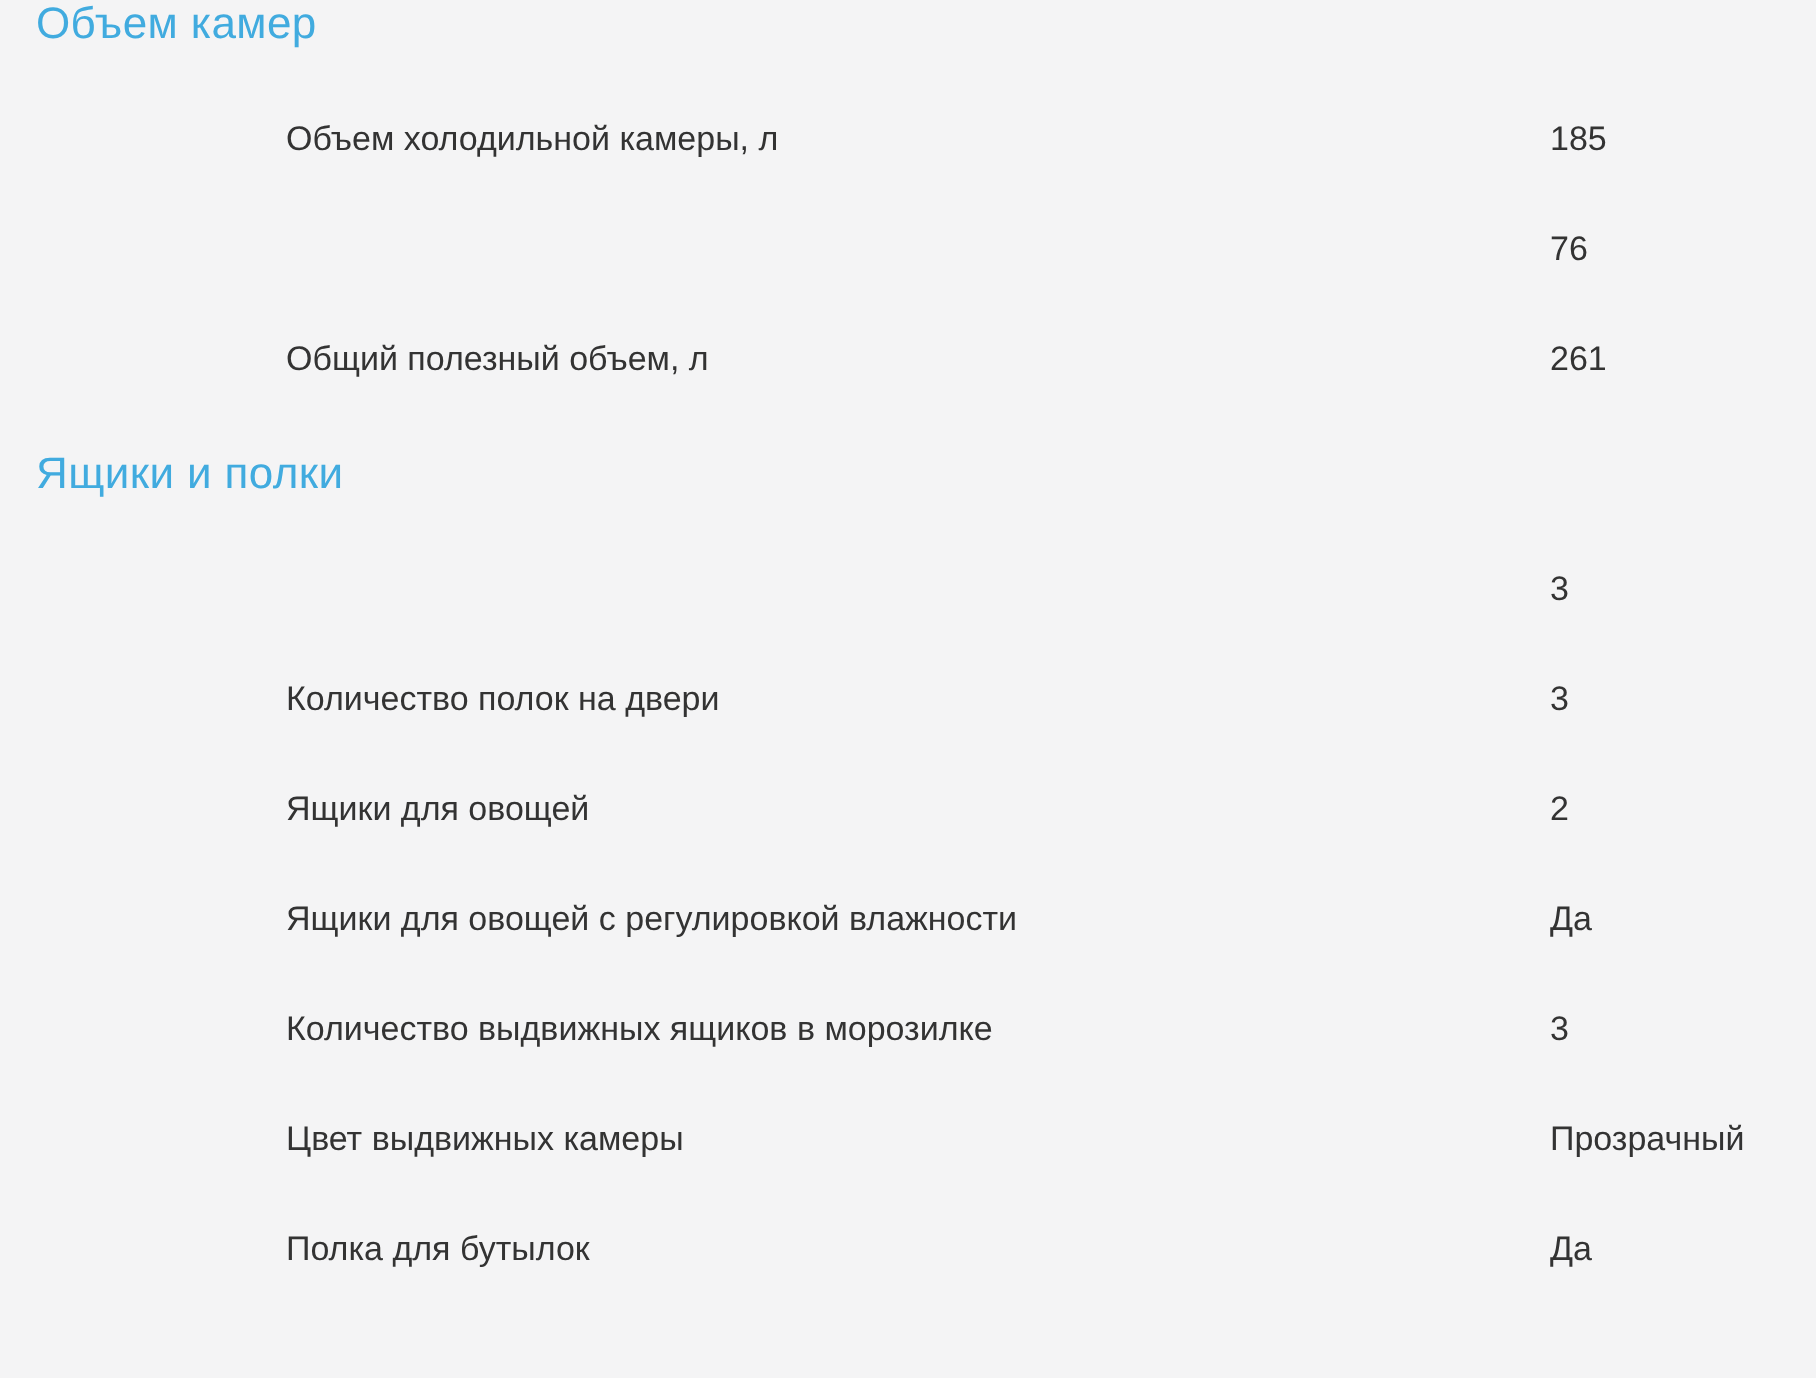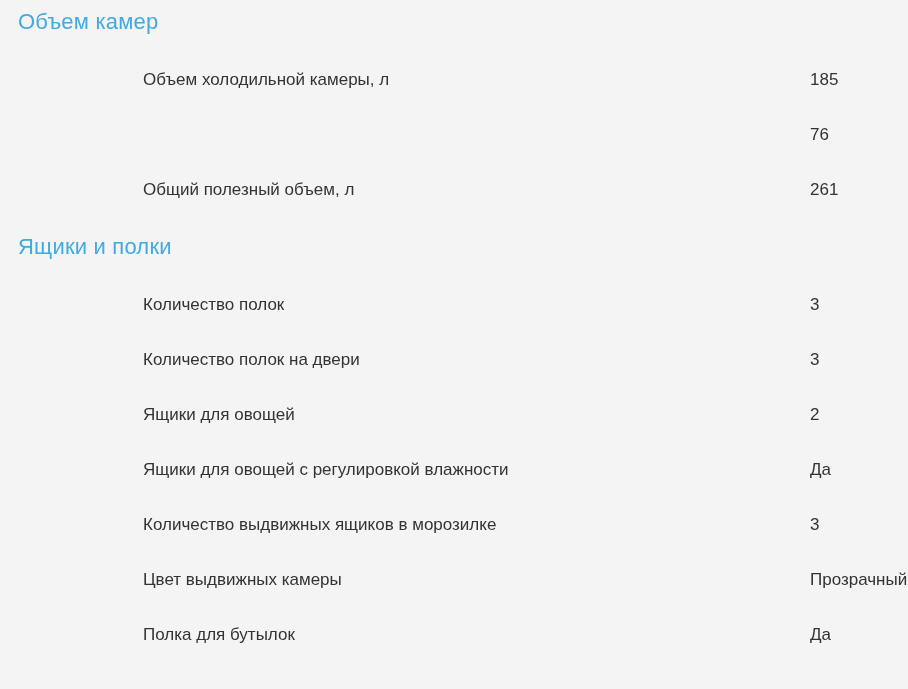--- a/index.html
+++ b/index.html
@@ -17,38 +17,38 @@
     }
     .spec-page{ width: 908px; height: 689px; }
     .section-title{
       color: var(--accent);
       font-size: 22px;
       line-height: 24px;
       font-weight: 400;
       padding-left: 18px;
       letter-spacing: 0.2px;
     }
-    .section-volumes .section-title{ padding-top: 10px; }
+    .section-volumes .section-title{ }
     .section-drawers{ margin-top: 18px; }
     .rows{ margin-top: 18px; }
     .spec-row{
       position: relative;
       height: 55px;
     }
     .spec-label, .spec-value{
       position: absolute;
       top: 50%;
       transform: translateY(-50%);
       font-size: 17px;
       line-height: 20px;
       white-space: nowrap;
       color: var(--text);
     }
     .spec-label{ left: 143px; text-align: center; }
-    .spec-value{ left: 810px; }
+    .spec-value{ left: 775px; }
   </style>
 </head>
 <body>
 
 <div class="spec-page">
 
   <section class="section section-volumes">
     <h2 class="section-title">Объем камер</h2>
     <div class="rows">
       <div class="spec-row">
@@ -62,21 +62,20 @@
         <span class="spec-label">Общий полезный объем, л</span>
         <span class="spec-value">261</span>
       </div>
     </div>
   </section>
 
   <section class="section section-drawers">
     <h2 class="section-title">Ящики и полки</h2>
     <div class="rows">
       <div class="spec-row">
-        <span class="spec-label">Количество полок</span>
         <span class="spec-value">3</span>
       </div>
       <div class="spec-row">
         <span class="spec-label">Количество полок на двери</span>
         <span class="spec-value">3</span>
       </div>
       <div class="spec-row">
         <span class="spec-label">Ящики для овощей</span>
         <span class="spec-value">2</span>
       </div>

